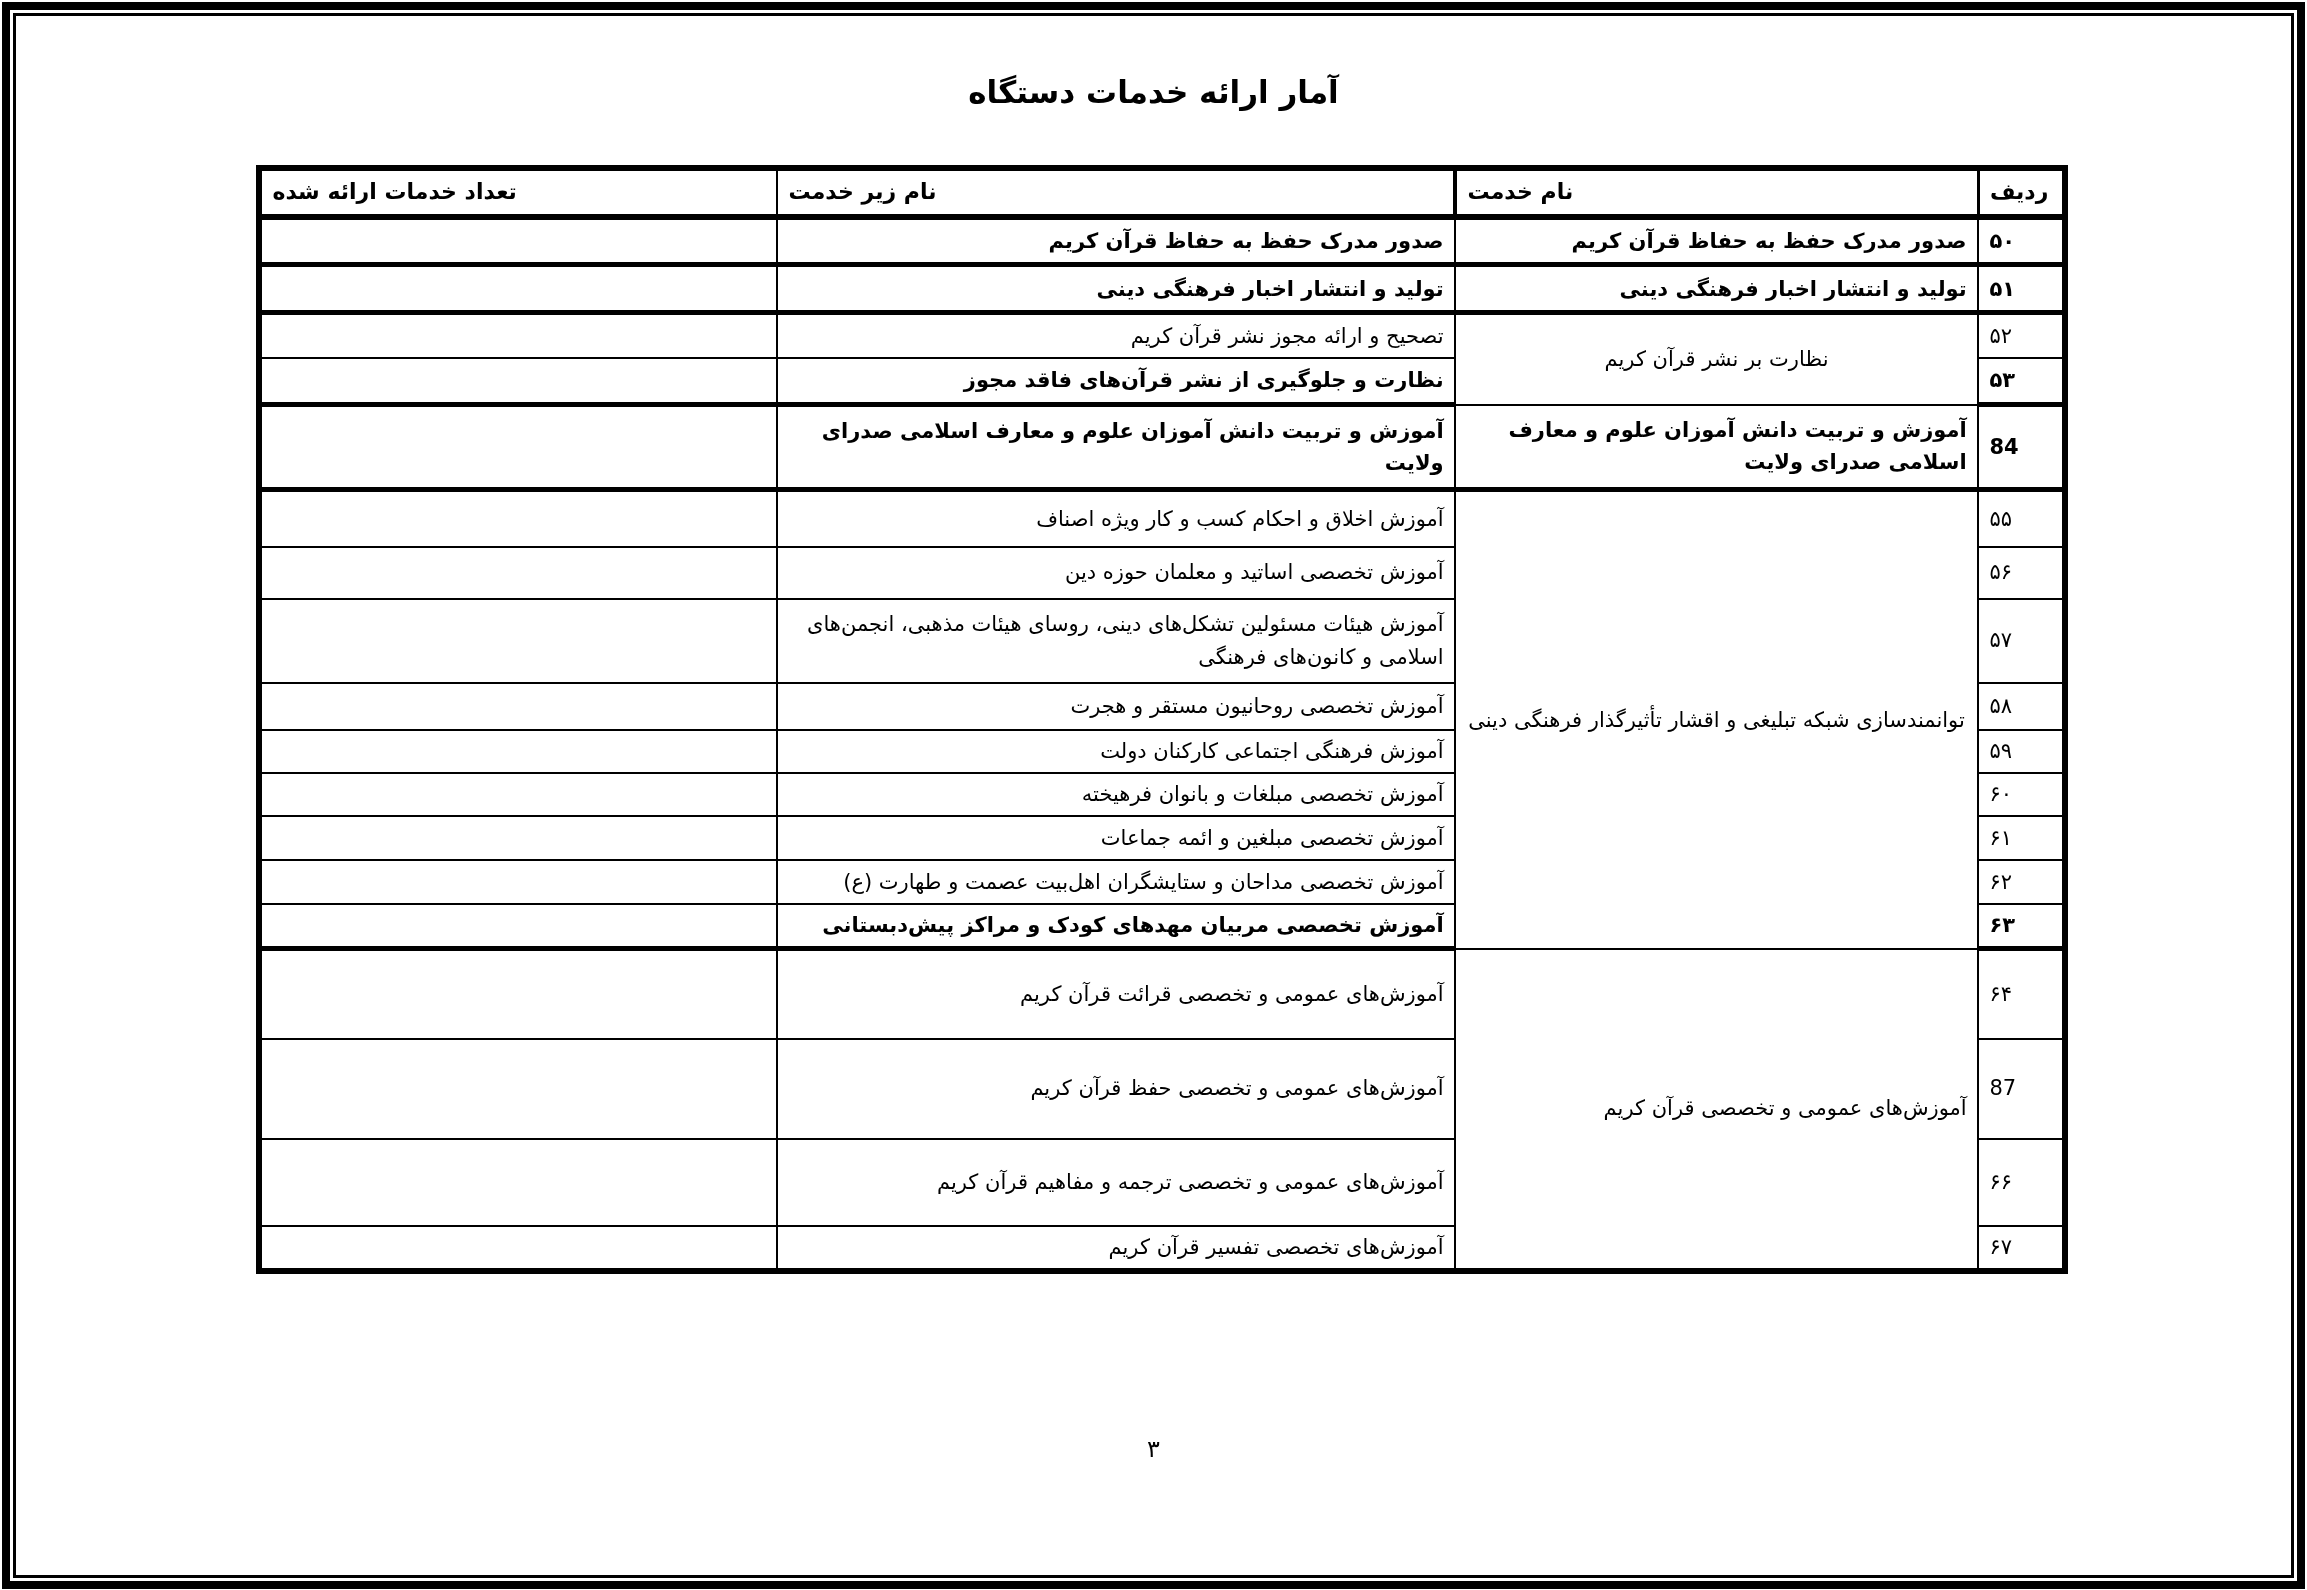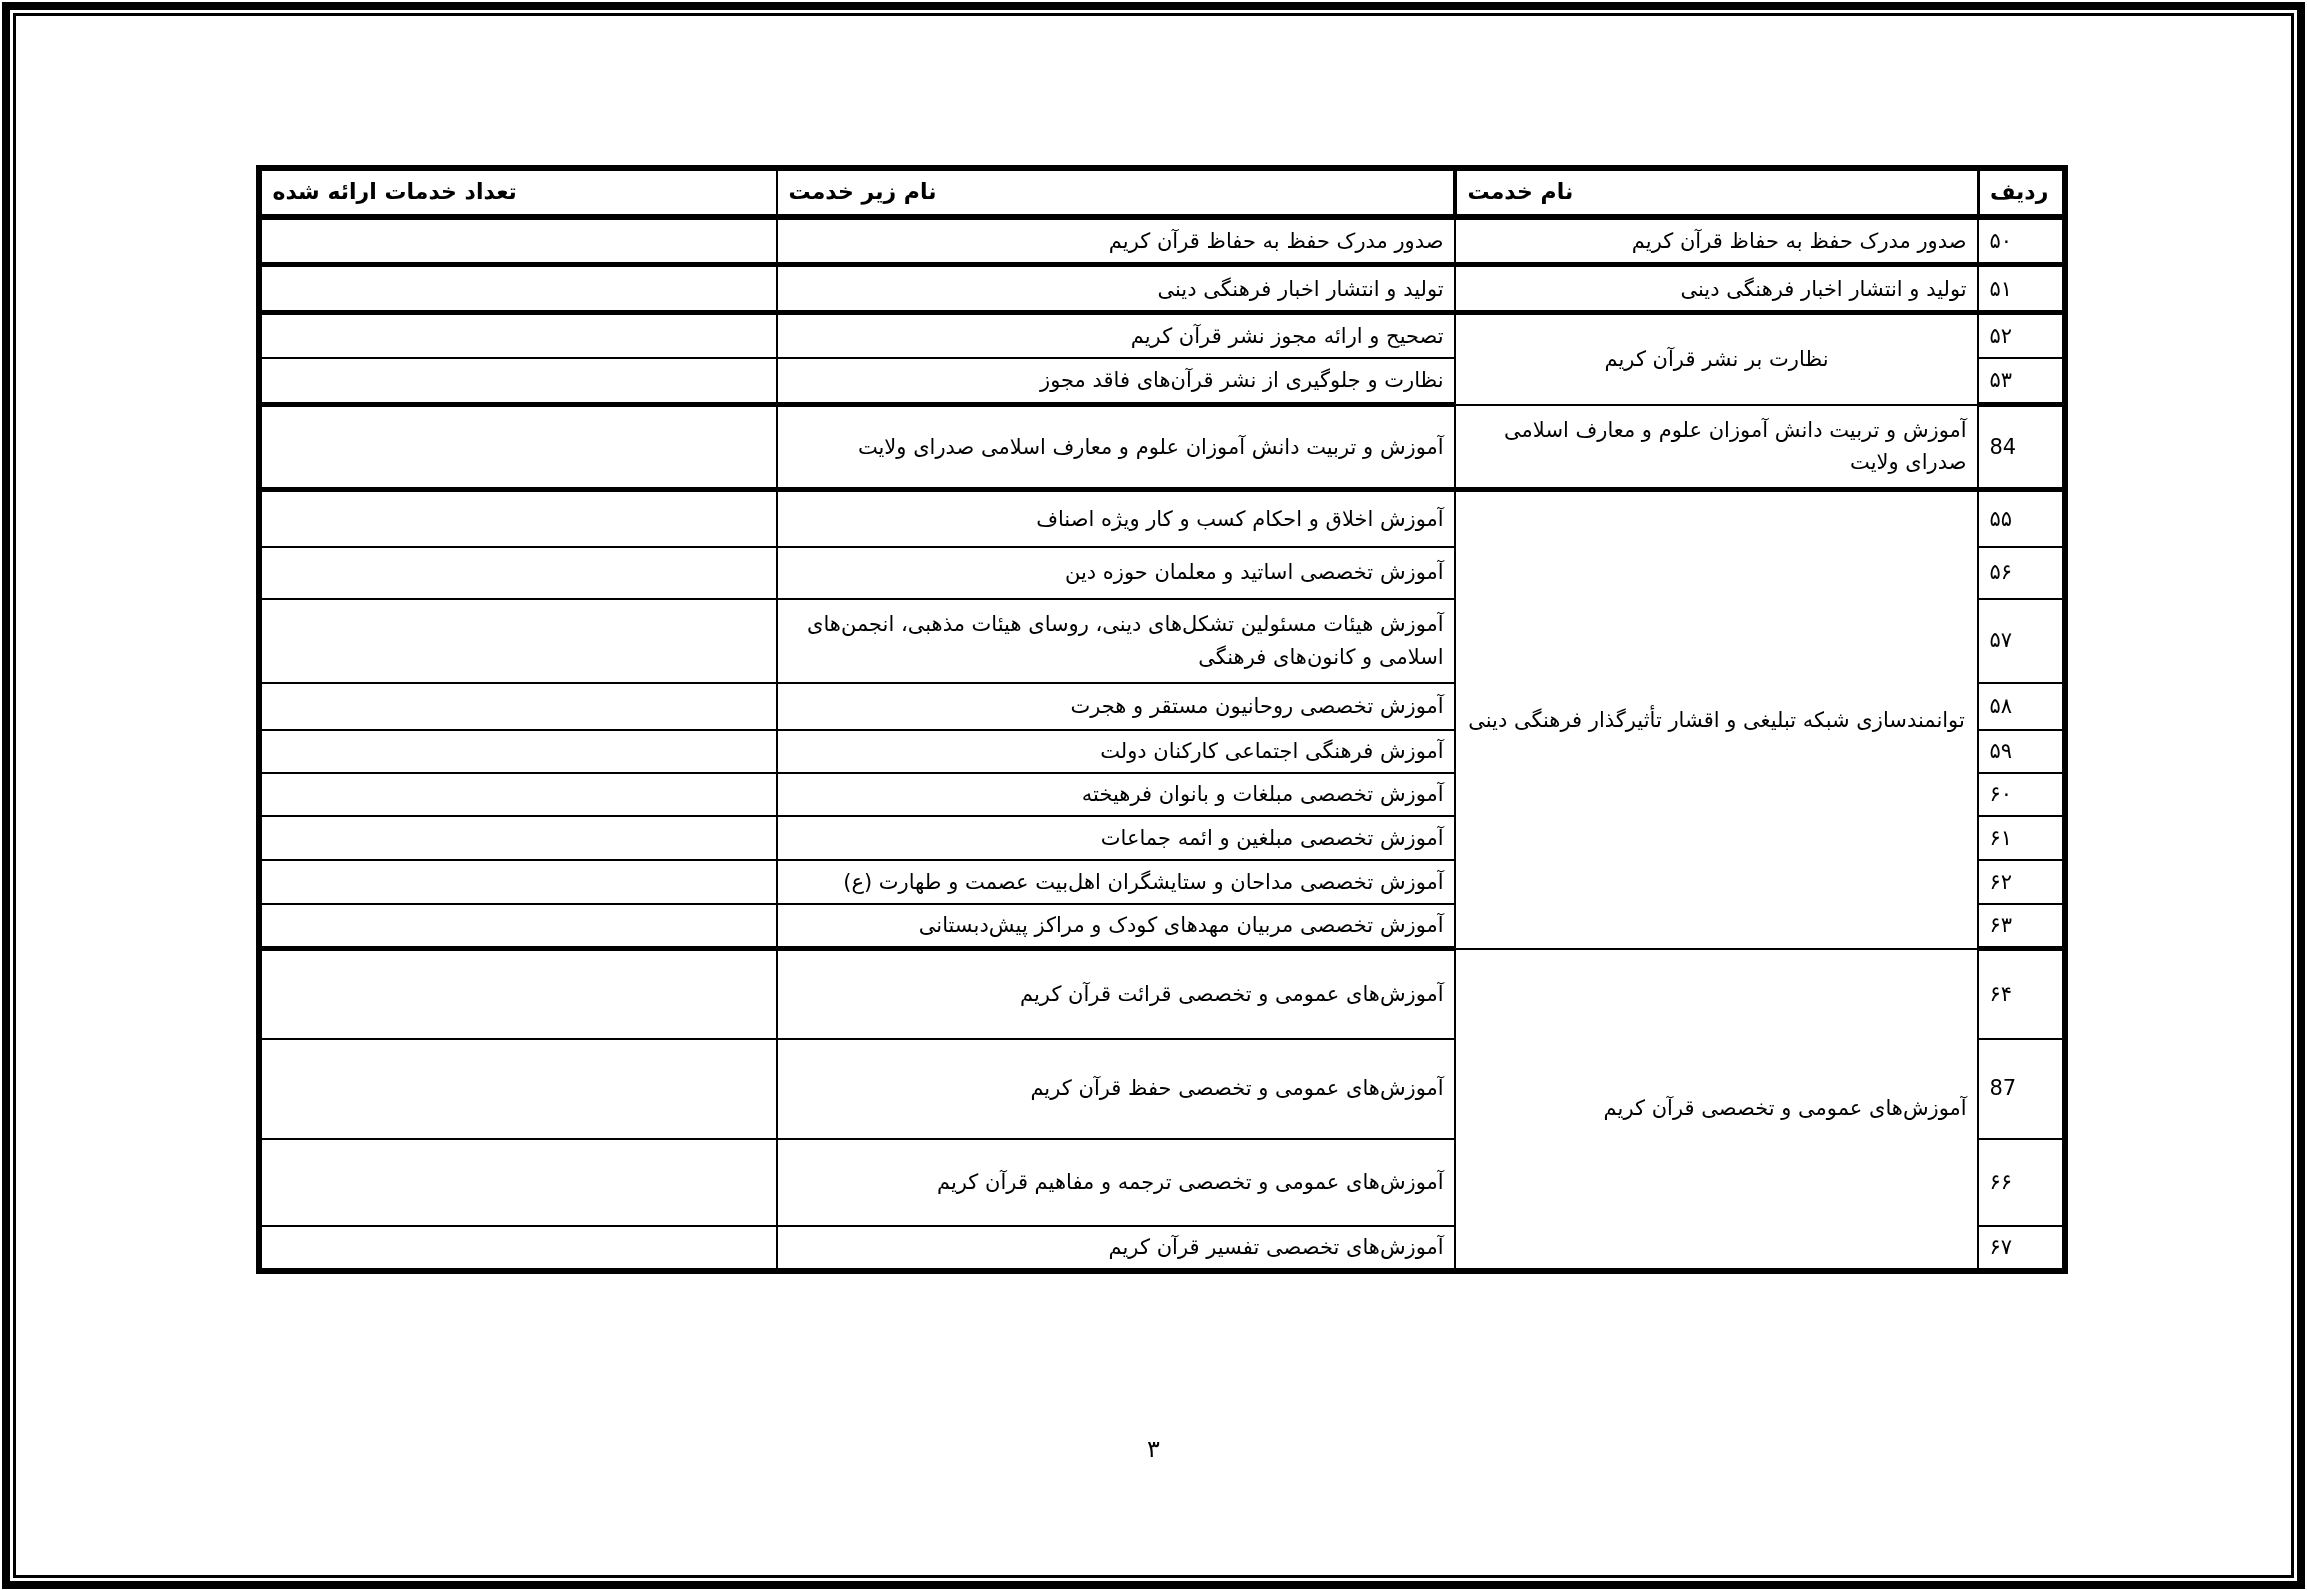--- a/index.html
+++ b/index.html
@@ -63,40 +63,41 @@
     border-bottom: 6px solid #000;
   }
   td.no    { text-align: left; }
   td.service {
     text-align: right;
     border-left: 4.4px solid #000;   
     border-right: 3px solid #000;  
   }
   td.sub   { text-align: right; }
   td.count { text-align: right; }
-  tr.gend > td { border-bottom: 5.2px solid #000; }  
+  tr.gend > td { border-bottom: 5.2px solid #000; font-weight: bold; }  
   td.bb7 { border-bottom: 5.2px solid #000; text-align: center; }
 
   .page-number {
     position: absolute;
     top: 1435px; left: 0;
     width: 100%;
     text-align: center;
     direction: rtl;
     font-size: 24px;
     color: #000;
   }
 </style>
 </head>
 <body>
 
 <div class="canvas">
   <div class="frame-outer"></div>
   <div class="frame-inner"></div>
 
+  <div class="doc-title">آمار ارائه خدمات دستگاه</div>
 
   <table class="services">
     <colgroup>
       <col style="width:87px">
       <col style="width:523px">
       <col style="width:678px">
       <col style="width:518px">
     </colgroup>
 
     <tbody>

